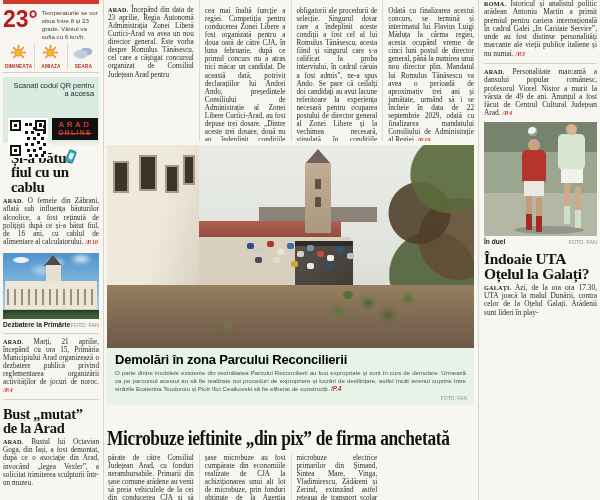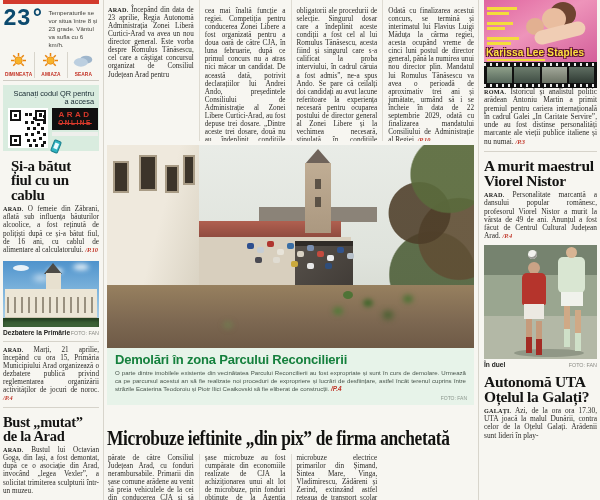--- a/index.html
+++ b/index.html
@@ -12,41 +12,41 @@
   .loc{font-weight:700;font-size:6.2px;letter-spacing:.2px;color:#1b1b19}
   .pref{color:#c03427;font-weight:700;font-style:italic;font-size:6.4px}
   .rule{border-top:1px solid #d6d3ca;margin:5px 0 4px}
   .caprow{display:flex;justify-content:space-between;align-items:baseline;font-family:"Liberation Sans",sans-serif;margin:2px 0 3px}
   .capl{font-weight:700;font-size:6.6px;color:#1c1c1a}
   .capr{font-size:5.4px;color:#8b8b85}
   
   .colL{position:absolute;left:0;top:0;width:104px;height:500px;padding:0 4px 0 3px;border-right:1px solid #d8d5cc}
   .redbar{height:4px;background:#d23a2d;margin-bottom:4px}
   .weather{display:flex;gap:4px;align-items:flex-start}
-  .temp{font-family:Liberation Mono, monospace;font-weight:700;font-size:23px;line-height:1;color:#0c4a6e}
+  .temp{font-family:Liberation Sans, sans-serif;font-weight:700;font-size:23px;line-height:1;color:#b91c1c}
   .wtext{font-family:"Liberation Sans",sans-serif;font-size:6.2px;line-height:1.28;color:#44443f;padding-top:1px}
   .wicons{display:flex;margin-top:3px;border-bottom:1px solid #cfccc4;padding-bottom:2px}
   .wslot{flex:1;text-align:center;border-left:1px solid #d8d5cc;padding:1px 0}
   .wslot:first-child{border-left:none}
   .wlabel{font-family:"Liberation Sans",sans-serif;font-size:4.8px;font-weight:700;color:#c22f22;letter-spacing:.1px}
   .qrbox{margin-top:4px;background:#d9ecdf;padding:5px 5px 4px;height:66px;position:relative}
-  .qrtext{font-family:"Liberation Sans",sans-serif;font-size:7.4px;color:#14262e;text-align:right;line-height:1.15;margin-bottom:1px}
+  .qrtext{font-family:"Liberation Sans",sans-serif;font-size:7.4px;color:#14262e;text-align:right;line-height:1.15;margin-bottom:19px}
   .qrrow{display:flex;gap:4px;align-items:flex-start}
   .qrcode{width:40px;height:40px;background:#fff;position:relative;flex:none}
   .qf{position:absolute;width:11px;height:11px;border:2px solid #141414;background:#fff}
   .qf::after{content:"";position:absolute;left:2px;top:2px;width:3px;height:3px;background:#141414}
   .qf1{left:2px;top:2px}.qf2{right:2px;top:2px}.qf3{left:2px;bottom:2px}
   .qrdots{position:absolute;left:17px;top:5px;width:3px;height:3px;background:#141414;
     box-shadow:4px 0 #141414,8px 4px #141414,14px 0 #141414,18px 2px #141414,
     0 8px #141414,6px 8px #141414,12px 10px #141414,18px 8px #141414,
     2px 14px #141414,8px 14px #141414,16px 14px #141414,
     0 20px #141414,6px 20px #141414,12px 18px #141414,18px 20px #141414,
     2px 26px #141414,8px 26px #141414,14px 24px #141414,18px 28px #141414,
     4px 31px #141414,10px 31px #141414,16px 31px #141414}
-  .logoCol{display:flex;flex-direction:column;gap:2px;align-items:flex-start;flex:1}
+  .logoCol{display:flex;flex-direction:column;gap:2px;align-items:center;flex:1}
   .logo{width:46px;height:22px;background:#101010;display:flex;flex-direction:column;align-items:center;justify-content:center;
         font-family:"Liberation Sans",sans-serif;font-weight:700}
   .logo .l1{font-size:8px;letter-spacing:2.5px;color:#d6392b;line-height:1}
   .logo .l2{font-size:6.5px;letter-spacing:1.5px;color:#d6392b;line-height:1.1;text-decoration:line-through}
   .logostrip{width:46px;height:4px;background:#efefec}
   .phone{width:8px;height:13px;border-radius:2px;background:#2fb3c2;border:1px solid #1b7f8c;
          transform:rotate(22deg);margin-top:2px;margin-right:8px;position:relative}
   .phone::after{content:"";position:absolute;left:1px;top:2px;right:1px;bottom:3px;background:#eafbff}
   .colL .h-a1{font-size:15px;margin:8px 8px 3px}
   .colL .h-sm{font-size:14.5px;margin:7px 0 3px}
@@ -97,21 +97,21 @@
   .mp-ground{position:absolute;left:0;top:140px;width:367px;height:63px;
     background:linear-gradient(#97805f,#7c6751 60%,#6e5a46)}
   .mp-clothes{position:absolute;left:140px;top:98px;width:7px;height:6px;border-radius:2px;background:#2e4f8f;
     box-shadow:10px 4px #c6cdd4,20px -2px #b0352f,30px 6px #e8e4da,40px 0 #3a6ea5,50px 8px #d9d2c4,
     60px 2px #7a8fb0,70px 8px #c24a3e,80px 12px #ececec,90px 4px #32548e,26px 14px #e0dcd2,
     8px 14px #4a4a52,44px 18px #caa93c,60px 20px #e8e8e8,78px 20px #2f4d7a,100px 10px #b8c2cc}
   .mp-weeds{position:absolute;left:236px;top:146px;width:10px;height:8px;border-radius:50%;background:#4f7336;
     box-shadow:20px 8px 4px #46682f,-10px 16px 5px #557a3a,40px 20px 6px #3f5f2b,60px 4px 5px #4f7336,
     -120px 30px 5px rgba(110,130,80,.6)}
   .capbox{position:absolute;top:348px;left:0;width:367px;height:57px;background:#e7f3e9;padding:4px 8px 3px}
-  .capbox h3{font-family:"Liberation Sans",sans-serif;font-size:13px;font-weight:700;color:#15803d;
+  .capbox h3{font-family:"Liberation Sans",sans-serif;font-size:13px;font-weight:700;color:#000000;
     letter-spacing:-.2px;margin-bottom:2px}
   .capbox p{font-family:"Liberation Sans",sans-serif;font-size:6.1px;line-height:1.3;color:#47544b;text-align:justify}
   .capcredit{position:absolute;right:7px;bottom:4px;font-family:"Liberation Sans",sans-serif;font-size:5px;color:#8b968d}
   .bottomarticle{position:absolute;top:428px;left:0;width:367px;height:92px;overflow:hidden}
   .bh{font-family:"Liberation Serif",serif;font-weight:700;font-size:20px;letter-spacing:-.4px;line-height:1;
       color:#121210;white-space:nowrap;transform:scaleX(.87);transform-origin:left}
   .bcols{display:flex;margin-top:6px;height:66px;overflow:hidden}
   .bcol{width:25%;padding:0 5px;border-left:1px solid #dedbd2}
   .bcol:first-child{border-left:none;padding-left:1px}
   .blead{font-family:"Liberation Sans",sans-serif;font-weight:700;font-size:8.2px;line-height:1.18;color:#0f0f0f;margin-bottom:4px}
@@ -317,45 +317,24 @@
         </div>
         <div class="bcol">
           <p class="bt">microbuze electrice primarilor din Șimand, Sintea Mare, Vinga, Vladimirescu, Zădăreni și Zerind, extinzând astfel rețeaua de transport școlar modern din județul Arad”, a declarat Iustin Cionca, președintele CJA. Dar despre ce fel de micro-</p>
         </div>
       </div>
     </div>
   </div>
 
   <div class="colR">
 
-    <div class="promo">
-      <div class="pp-hair"></div>
-      <div class="pp-face1"></div>
-      <div class="pp-face2"></div>
-      <div class="pp-arm"></div>
-      <div class="chip c1"></div>
-        <div class="chip c1b"></div>
-      <div class="chip c2"></div>
-        <div class="chip c2b"></div>
-      <div class="chip c3"></div>
-        <div class="chip c3b"></div>
-      <div class="promo-title">Karissa Lee Staples</div>
-      <div class="subchip"></div>
-      <div class="filmstrip">
-        <div class="frame"></div>
-        <div class="frame"></div>
-        <div class="frame"></div>
-        <div class="frame"></div>
-      </div>
-    </div>
 
     <p class="bt"><span class="loc">ROMA.</span> <span>Istoricul și analistul politic arădean Antoniu Martin a primit premiul pentru cariera internațională în cadrul Galei „In Caritate Servire”, unde au fost distinse personalități marcante ale vieții publice italiene și nu numai.</span> <span class="pref">/P.3</span></p>
 
     <div class="rule"></div>
-    <h2 class="hl rh">A murit maestrul Viorel Nistor</h2>
     <p class="bt"><span class="loc">ARAD.</span> <span>Personalitate marcantă a dansului popular românesc, profesorul Viorel Nistor a murit la vârsta de 49 de ani. Anunțul a fost făcut de Centrul Cultural Județean Arad.</span> <span class="pref">/P.4</span></p>
 
     <div class="ph-foot">
       <div class="fb-shadow"></div>
       <div class="fb-p2t"></div>
       <div class="fb-p2h"></div>
       <div class="fb-p2s"></div>
       <div class="fb-p2l"></div>
       <div class="fb-p2k"></div>
       <div class="fb-ball"></div>
@@ -363,17 +342,17 @@
       <div class="fb-p1t"></div>
       <div class="fb-p1s"></div>
       <div class="fb-p1l"></div>
       <div class="fb-p1k"></div>
     </div>
     <div class="caprow">
       <span class="capl">În duel</span>
       <span class="capr">FOTO: FAN</span>
     </div>
 
-    <h2 class="hl rh">Autonomă UTA Oțelul la Galați?</h2>
+    <h2 class="hl rh">Îndoaie UTA Oțelul la Galați?</h2>
     <p class="bt"><span class="loc">GALAȚI.</span> <span>Azi, de la ora ora 17.30, UTA joacă la malul Dunării, contra celor de la Oțelul Galați. Arădenii sunt lideri în play-</span></p>
   </div>
 
 </div>
 
 </body></html>

